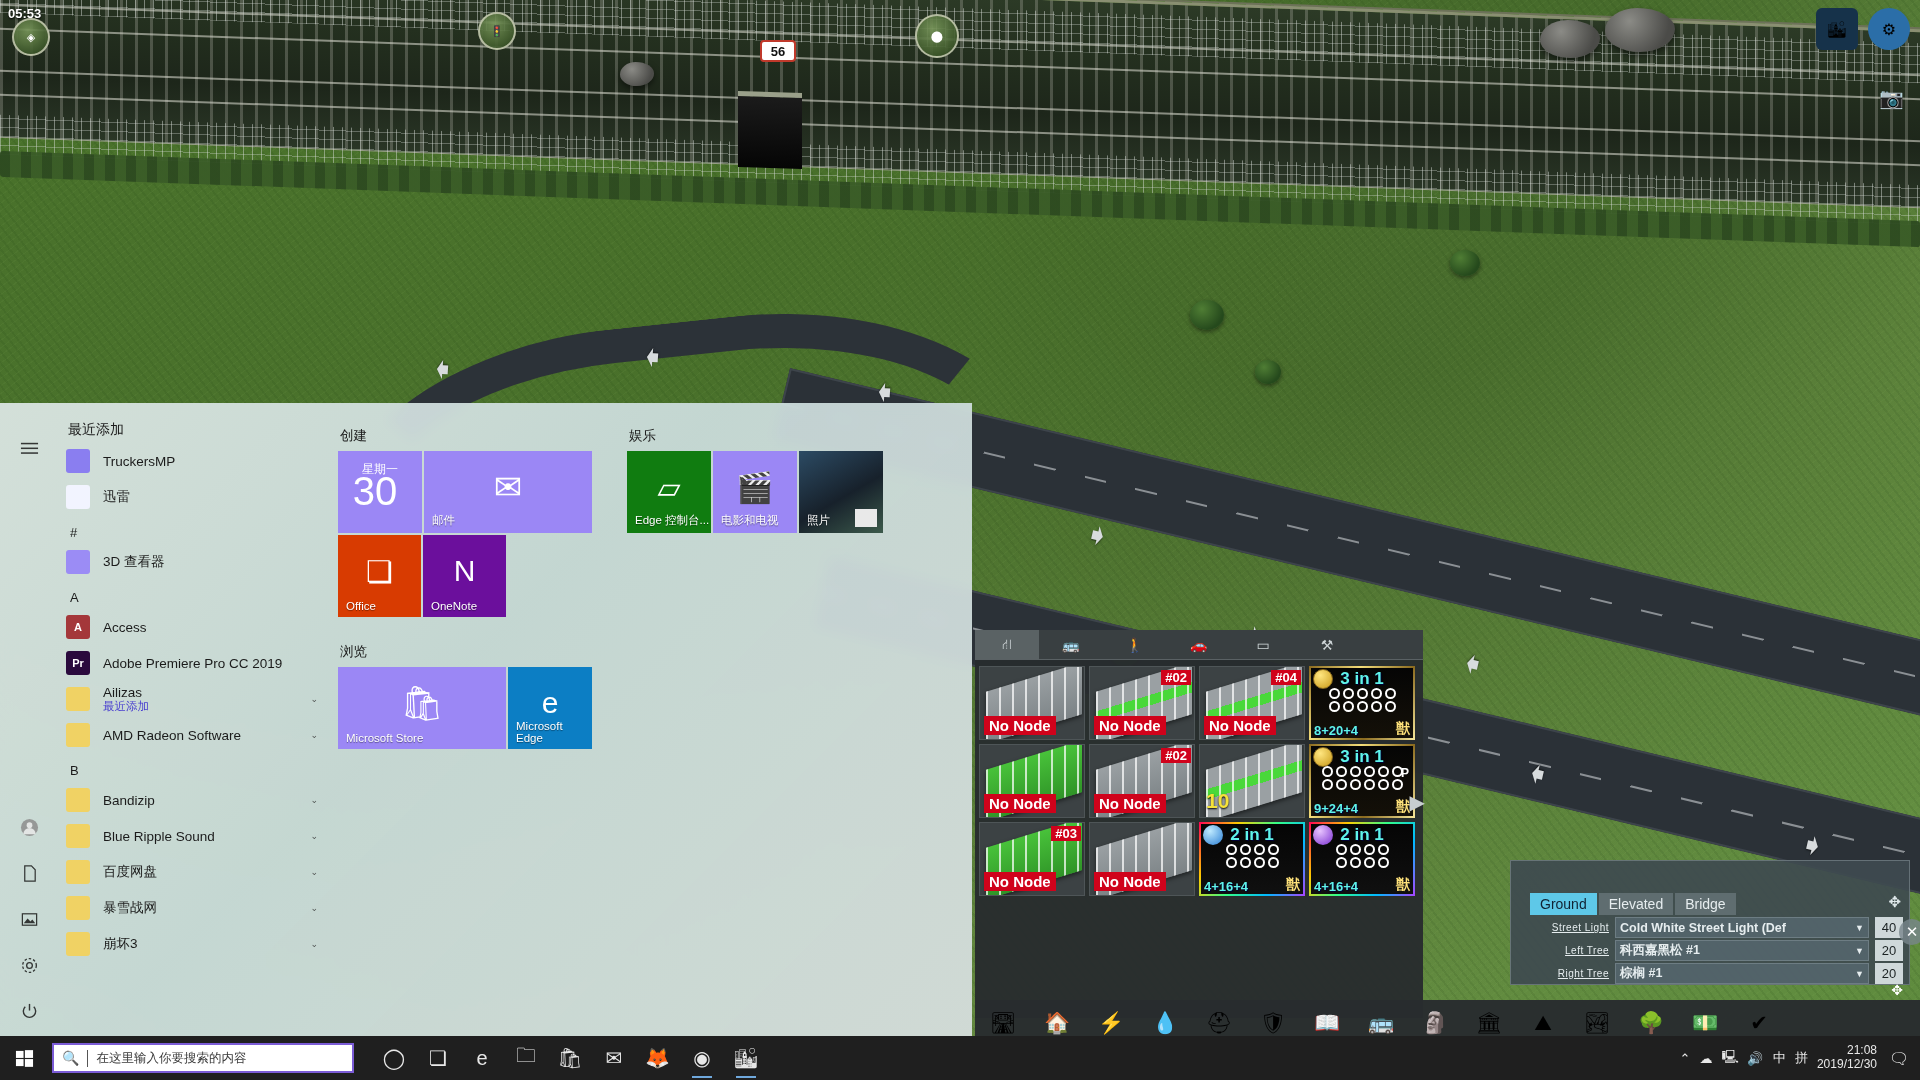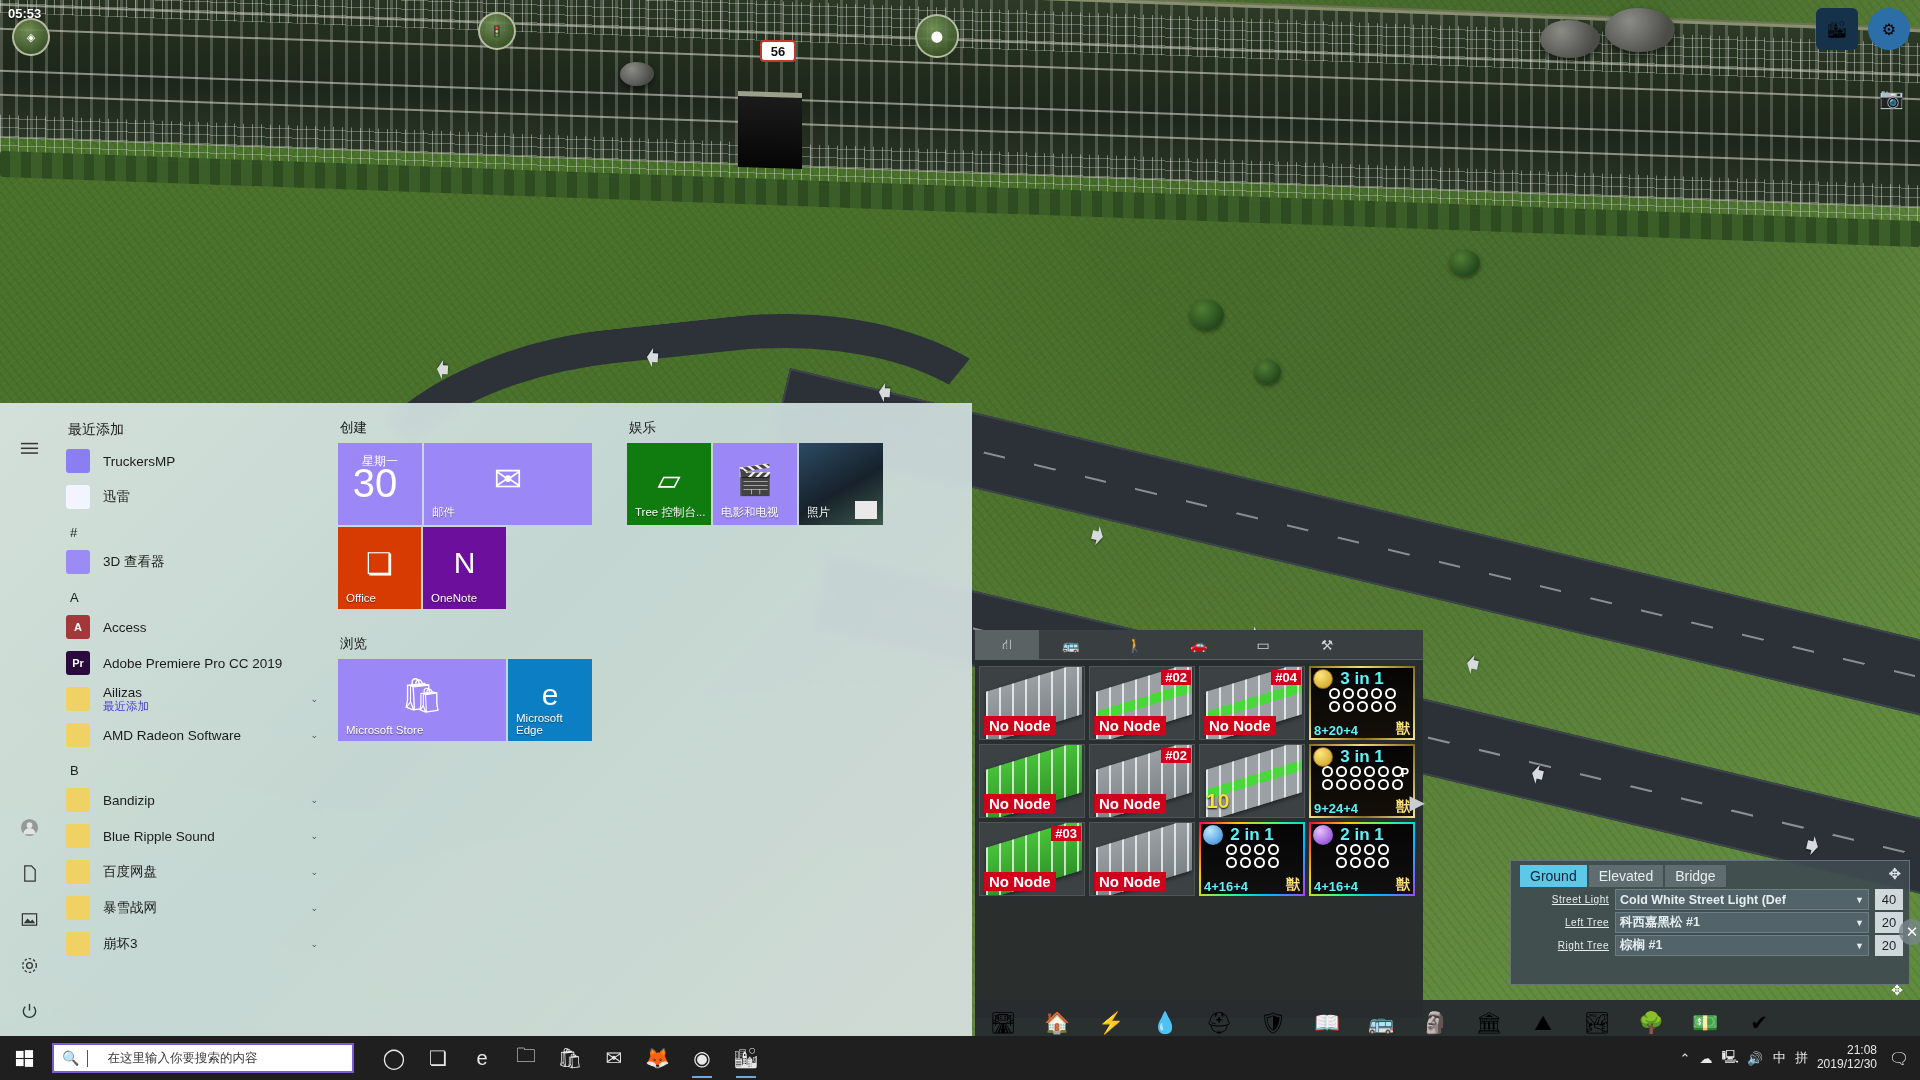--- a/index.html
+++ b/index.html
@@ -103,21 +103,21 @@
   .grp-letter{font-size:13px; padding:10px 0 4px 12px; color:#1b1b1b;}
   .app-row{display:flex;align-items:center;height:36px;padding-left:8px;gap:13px;}
   .app-ico{width:24px;height:24px;border-radius:3px;display:flex;align-items:center;justify-content:center;
            font-size:11px;font-weight:bold;color:#fff;flex:0 0 24px;}
   .app-txt{font-size:13.5px;white-space:nowrap;overflow:hidden;}
   .app-sub{font-size:11.5px;color:#4a3fd0;line-height:1.05;}
   .app-col{display:flex;flex-direction:column;justify-content:center;}
   .chev{margin-left:auto;margin-right:12px;font-size:9px;color:#333;opacity:.8;}
 
   #sm-tiles{flex:1;padding:16px 0 0 8px;}
-  .tg-title{font-size:13.5px;margin:0 0 6px 2px;}
+  .tg-title{font-size:13.5px;margin:8px 0 6px 2px;}
   .tile-cols{display:flex;gap:34px;}
   .tile-grid{display:flex;flex-wrap:wrap;width:255px;gap:2px;align-content:flex-start;}
   .tile{position:relative;overflow:hidden;cursor:default;}
   .tile .lbl{position:absolute;left:8px;bottom:5px;font-size:11.5px;color:#fff;text-shadow:0 1px 1px rgba(0,0,0,.45);}
   .t-wide{width:168px;height:82px;}
   .t-sq{width:84px;height:82px;}
   .t-med{width:83px;height:82px;}
   .glyph{position:absolute;inset:0;display:flex;align-items:center;justify-content:center;color:#fff;}
   .cal-day{position:absolute;left:0;right:0;top:10px;text-align:center;color:#fff;font-size:12px;}
   .cal-num{position:absolute;left:0;right:10px;top:20px;text-align:center;color:#fff;font-size:40px;font-weight:300;line-height:1;}
@@ -165,40 +165,40 @@
   #cs-arrow{position:absolute;right:-2px;top:160px;color:#c7ced0;font-size:20px;}
 
   
   #gametoolbar{position:absolute;left:975px;top:1000px;width:945px;height:45px;background:rgba(40,44,46,.97);
     display:flex;align-items:center;gap:26px;padding-left:14px;}
   .gt-ico{width:28px;height:28px;display:flex;align-items:center;justify-content:center;font-size:21px;}
 
   
   #roadopts{position:absolute;left:1510px;top:860px;width:400px;height:125px;background:rgba(62,74,80,.93);
     border:1px solid rgba(150,165,170,.45);color:#e6edef;font-size:13px;}
-  .ro-tabs{display:flex;gap:2px;padding:4px 4px 0 9px;position:relative;}
+  .ro-tabs{display:flex;gap:2px;padding:4px 4px 0 19px;position:relative;margin-top:28px;}
   .ro-tab{padding:3px 10px;background:rgba(120,134,140,.55);font-size:14px;}
   .ro-tab.active{background:#5ec8e8;color:#123;}
   .ro-move{position:absolute;right:8px;top:4px;font-size:15px;color:#dfe8ea;}
   .ro-row{display:flex;align-items:center;gap:6px;padding:2px 6px 0 6px;}
   .ro-lab{width:92px;text-align:right;font-size:10px;letter-spacing:.5px;text-decoration:underline;}
   .ro-sel{flex:1;height:21px;background:rgba(86,102,110,.85);border:1px solid rgba(160,175,180,.35);
           display:flex;align-items:center;padding:0 4px;font-size:12.5px;font-weight:bold;position:relative;overflow:hidden;white-space:nowrap;}
   .ro-caret{position:absolute;right:4px;font-size:9px;}
   .ro-num{width:28px;height:21px;background:#cfd8da;color:#1b2224;display:flex;align-items:center;justify-content:center;font-size:13px;}
   .ro-x{position:absolute;right:-16px;top:58px;width:26px;height:26px;border-radius:50%;background:rgba(120,134,140,.8);
         color:#fff;display:flex;align-items:center;justify-content:center;font-size:15px;}
   .ro-pan{position:absolute;right:6px;bottom:-14px;color:#fff;font-size:14px;}
 
   
   #taskbar{position:absolute;left:0;bottom:0;width:1920px;height:44px;background:#1f1f1f;display:flex;align-items:center;}
   #startbtn{width:48px;height:44px;display:flex;align-items:center;justify-content:center;}
   #searchbox{width:302px;height:30px;background:#fff;border:2px solid #7b5cd6;display:flex;align-items:center;gap:8px;padding:0 8px;margin-left:4px;}
   #searchbox .mag{font-size:14px;color:#333;}
-  #searchtxt{font-size:12.5px;color:#3a3a3a;border-left:1px solid #555;padding-left:19px;}
+  #searchtxt{font-size:12.5px;color:#3a3a3a;border-left:1px solid #555;padding-left:8px;}
   .tb-ico{width:44px;height:44px;display:flex;align-items:center;justify-content:center;font-size:20px;color:#e8e8e8;position:relative;}
   .tb-ico .under{position:absolute;bottom:2px;left:12px;width:20px;height:2px;background:#6fa8dc;}
   #tray{margin-left:auto;display:flex;align-items:center;gap:9px;padding-right:8px;color:#e8e8e8;font-size:13px;}
   #clock{display:flex;flex-direction:column;align-items:flex-end;line-height:1.15;font-size:12px;}
   #notif{width:26px;height:44px;display:flex;align-items:center;justify-content:center;font-size:16px;}
 </style>
 </head>
 <body>
 
 <div id="root">
@@ -421,21 +421,21 @@
                 <div class="glyph" style="font-size: 30px; margin-top: -10px;">e</div>
                 <div class="lbl">Microsoft Edge</div>
               </div>
             </div>
         </div>
         <div>
           <div class="tg-title">娱乐</div>
           <div class="tile-grid" id="tg1" style="width:260px">
               <div class="tile t-sq" style="background: rgb(16, 124, 16);">
                 <div class="glyph" style="font-size: 30px; margin-top: -10px;">▱</div>
-                <div class="lbl">Tree 控制台...</div>
+                <div class="lbl">Edge 控制台...</div>
               </div>
               <div class="tile t-sq" style="background: rgb(155, 135, 245);">
                 <div class="glyph" style="font-size: 30px; margin-top: -10px;">🎬</div>
                 <div class="lbl">电影和电视</div>
               </div>
               <div class="tile t-sq photo-tile">
                 <div class="photo-badge"></div>
                 <div class="lbl">照片</div>
               </div>
             </div>

